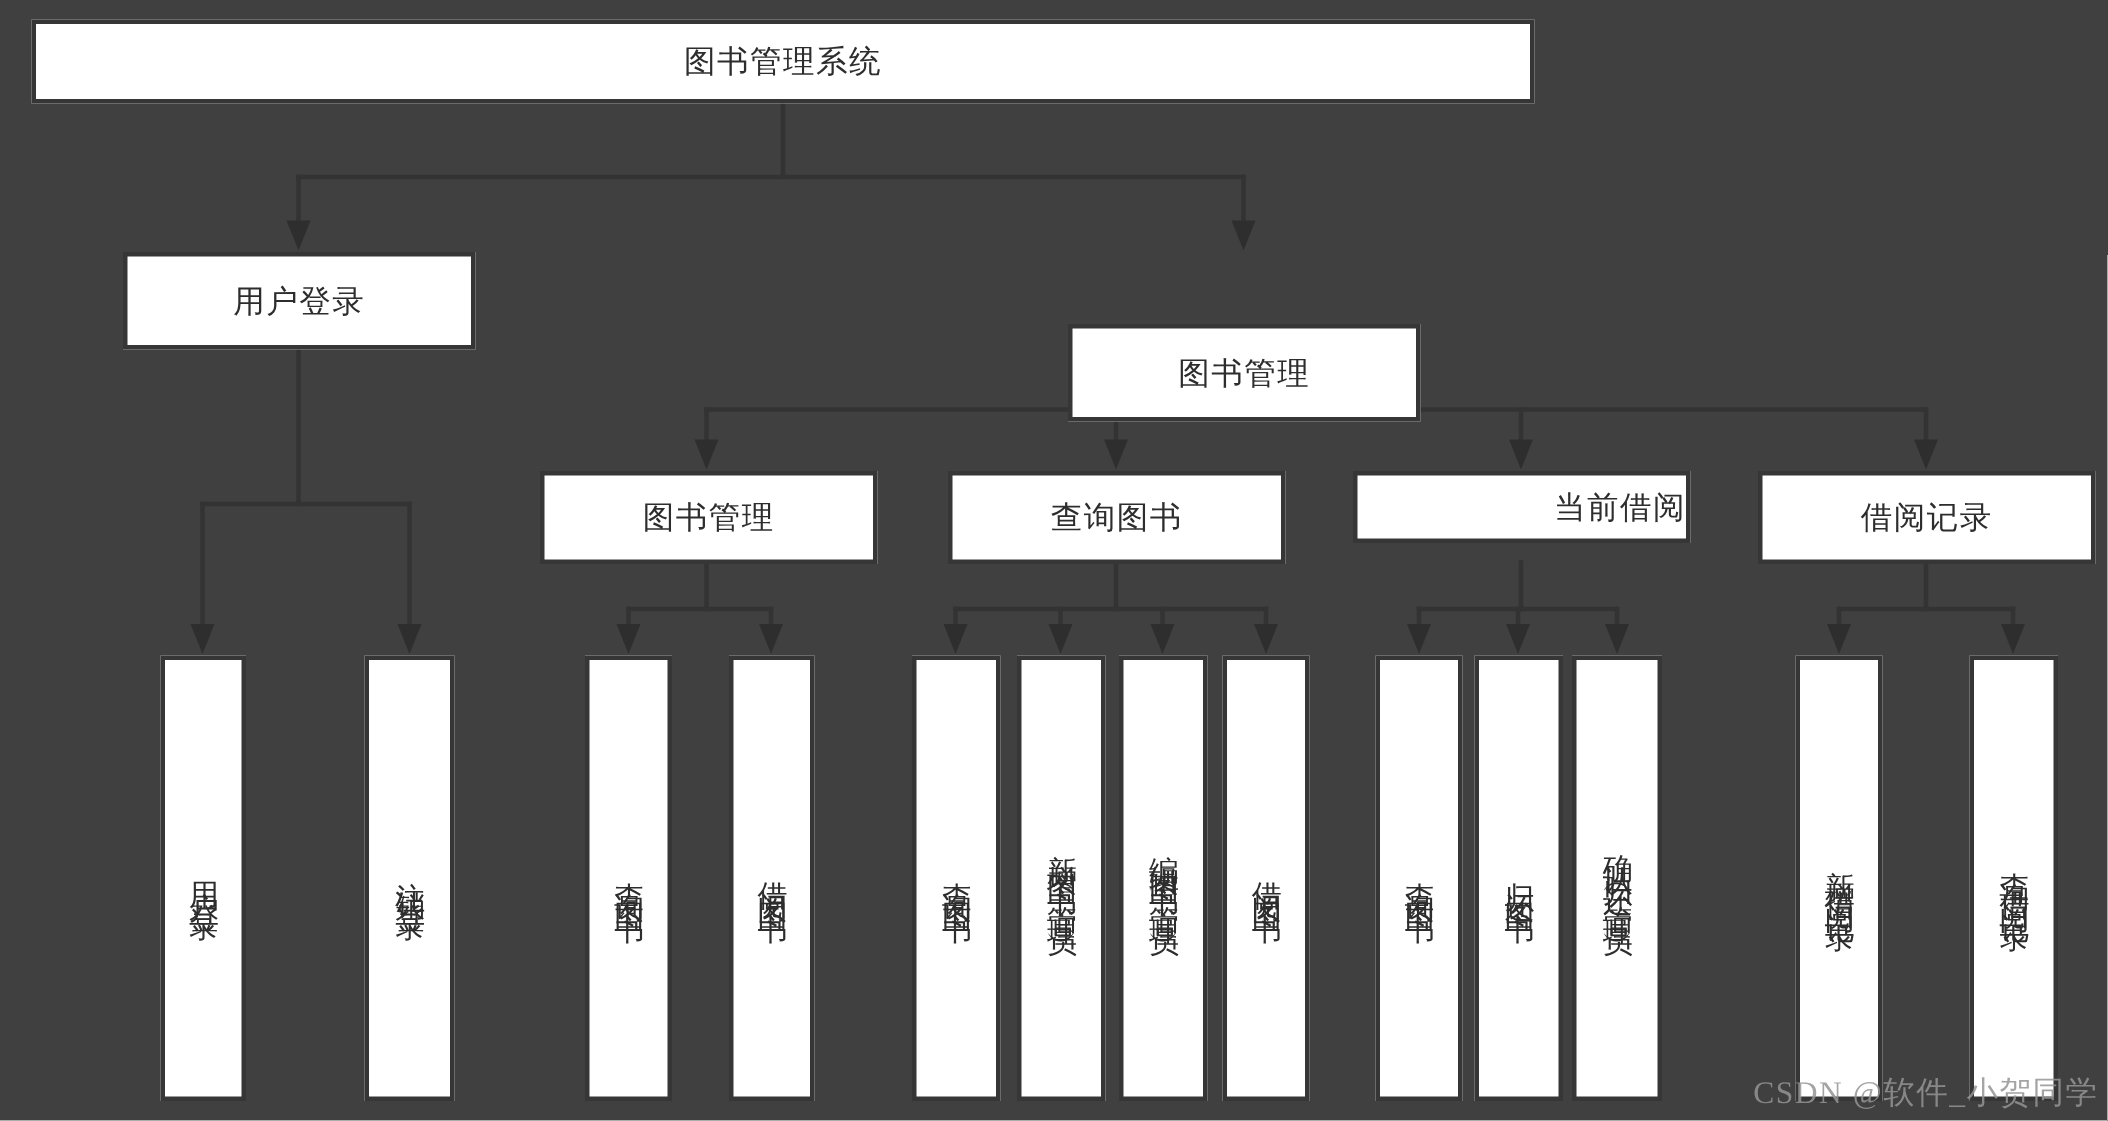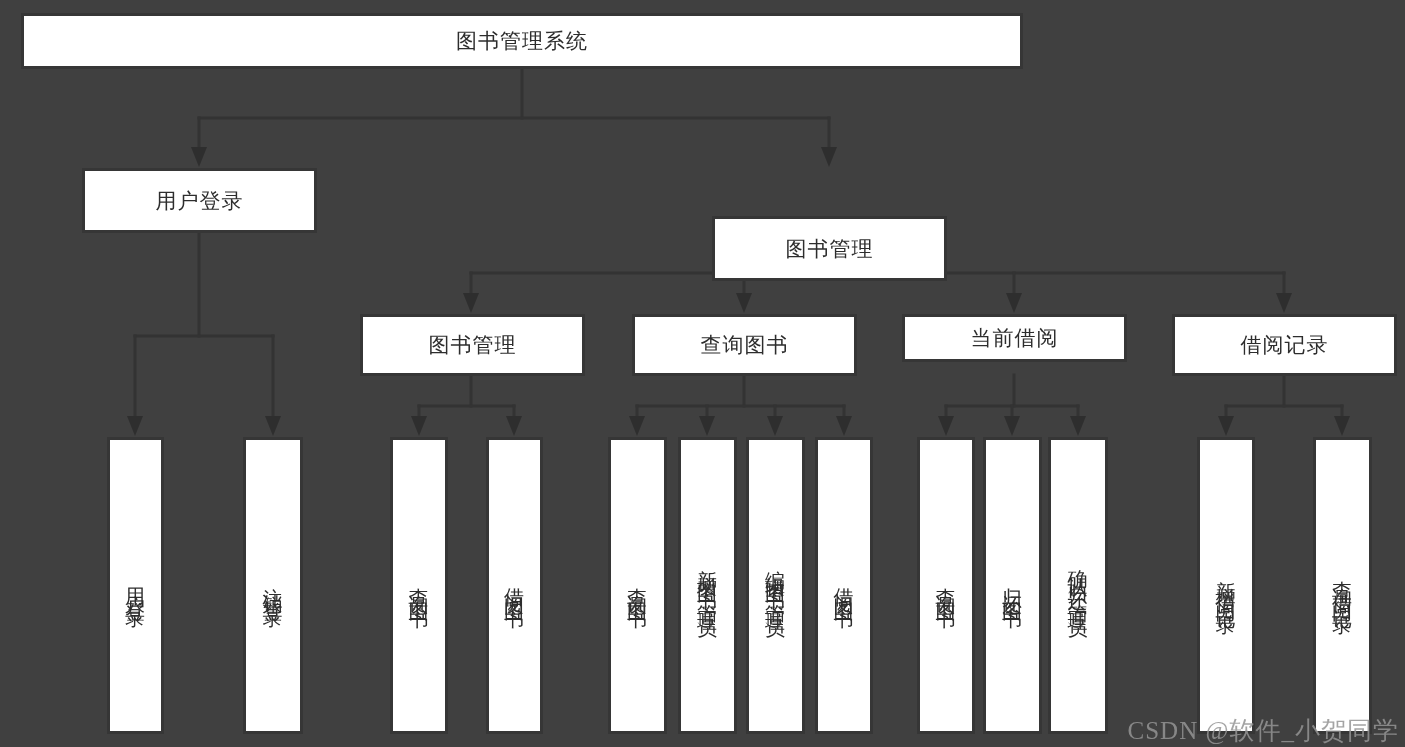--- a/index.html
+++ b/index.html
@@ -35,21 +35,21 @@
     text-orientation: mixed;
     font-size: 20px;
     letter-spacing: 7px;
     line-height: 1;
   }
   .watermark {
     position: absolute;
     top: 714px;
     right: 6px;
     z-index: 3;
-    font-size: 25px;
+    font-size: 21px;
     color: rgba(148, 148, 148, 0.85);
     letter-spacing: 1px;
     white-space: nowrap;
   }
 </style>
 </head>
 <body>
 
 <div class="stage">
 
@@ -139,21 +139,21 @@
   <div class="node h" style="left:712px; top:168px; width:235px; height:65px;margin-top:48px;">
     <span>图书管理</span>
   </div>
 
   <div class="node h" style="left:360px; top:314px; width:225px; height:62px;">
     <span>图书管理</span>
   </div>
   <div class="node h" style="left:632px; top:314px; width:225px; height:62px;">
     <span>查询图书</span>
   </div>
-  <div class="node h" style="left:902px; top:314px; width:225px; height:48px;">
+  <div class="node h" style="left:902px; top:314px; width:225px; height:48px;justify-content:flex-end;">
     <span>当前借阅</span>
   </div>
   <div class="node h" style="left:1172px; top:314px; width:225px; height:62px;">
     <span>借阅记录</span>
   </div>
 
   <div class="node v" style="left:107px; top:437px; width:57px; height:297px;">
     <span>用户登录</span>
   </div>
   <div class="node v" style="left:243px; top:437px; width:60px; height:297px;">

